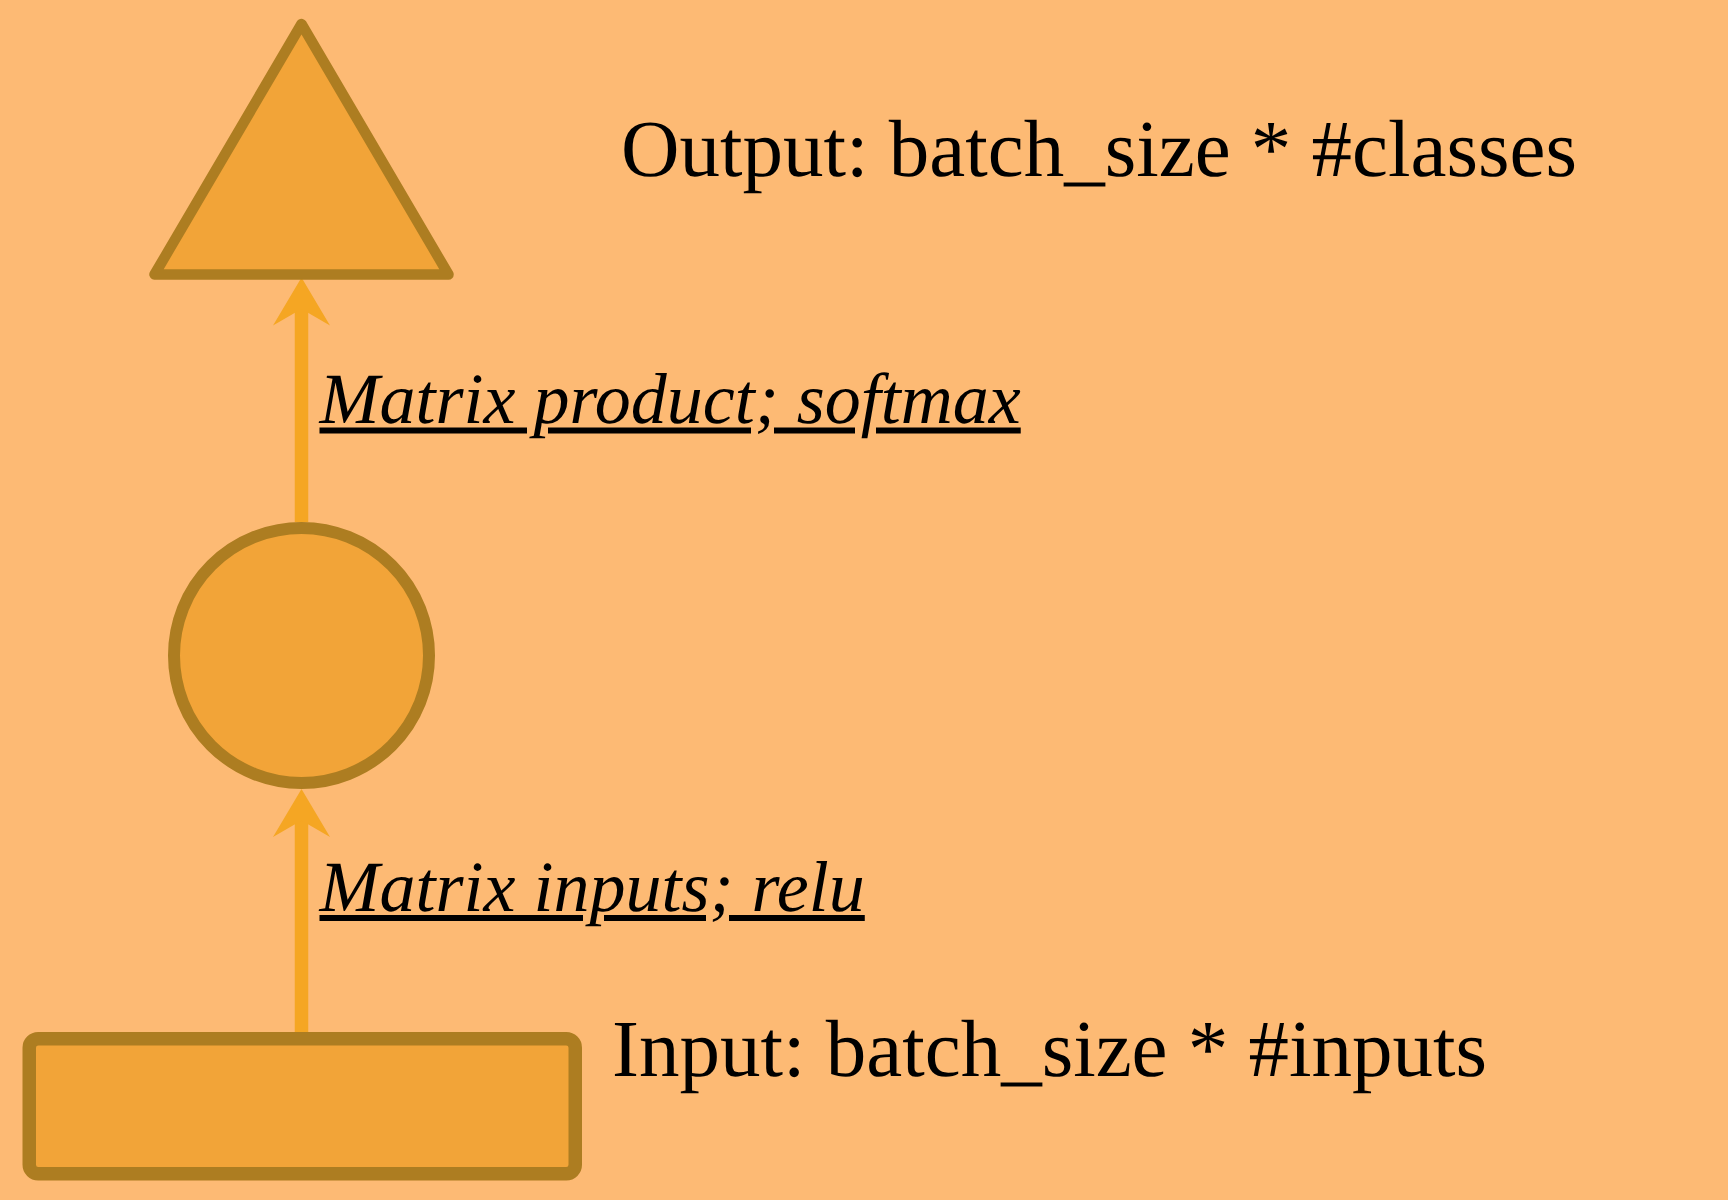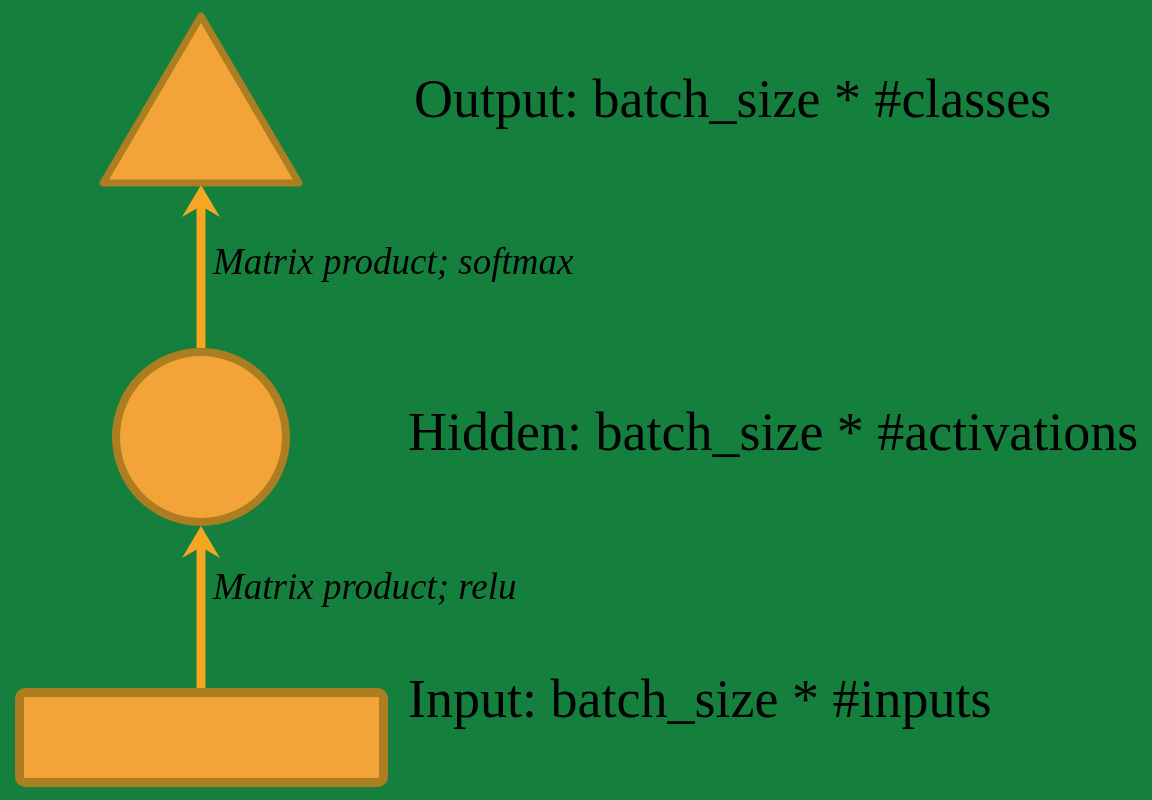--- a/index.html
+++ b/index.html
@@ -4,21 +4,21 @@
 <style>
   html, body {
     margin: 0;
     padding: 0;
     background: #ffffff;
   }
   .canvas {
     position: relative;
     width: 1152px;
     height: 800px;
-    background: #15803d;
+    background: #fdba74;
     overflow: hidden;
     font-family: "Liberation Serif", serif;
   }
   .canvas svg {
     position: absolute;
     top: 0;
     left: 0;
   }
   .shape {
     fill: #F2A438;
@@ -35,25 +35,26 @@
   }
   .node-label {
     position: absolute;
     font-size: 54px;
     line-height: 1;
     color: #000000;
     white-space: nowrap;
   }
   .edge-label {
     position: absolute;
-    font-size: 37px;
+    font-size: 48px;
     line-height: 1;
     font-style: italic;
     color: #000000;
     white-space: nowrap;
+    text-decoration: underline;
   }
   .label-output { left: 414px; top: 72px; }
   .label-hidden { left: 408px; top: 405px; }
   .label-input  { left: 408px; top: 672px; }
   .label-softmax { left: 213px; top: 243px; }
   .label-relu    { left: 213px; top: 568px; }
 </style>
 </head>
 <body>
 
@@ -75,19 +76,18 @@
 
     <circle class="shape" cx="201" cy="437" r="85" stroke-width="8" fill="#F2A438"></circle>
 
     <rect class="shape" x="19.5" y="692.5" width="364" height="90" rx="6" stroke-width="9" stroke-linejoin="round" fill="#F2A438"></rect>
   </svg>
 
   <div class="node-label label-output">Output: batch_size * #classes</div>
 
   <div class="edge-label label-softmax">Matrix product; softmax</div>
 
-  <div class="node-label label-hidden">Hidden: batch_size * #activations</div>
 
-  <div class="edge-label label-relu">Matrix product; relu</div>
+  <div class="edge-label label-relu">Matrix inputs; relu</div>
 
   <div class="node-label label-input">Input: batch_size * #inputs</div>
 
 </div>
 
 </body></html>

